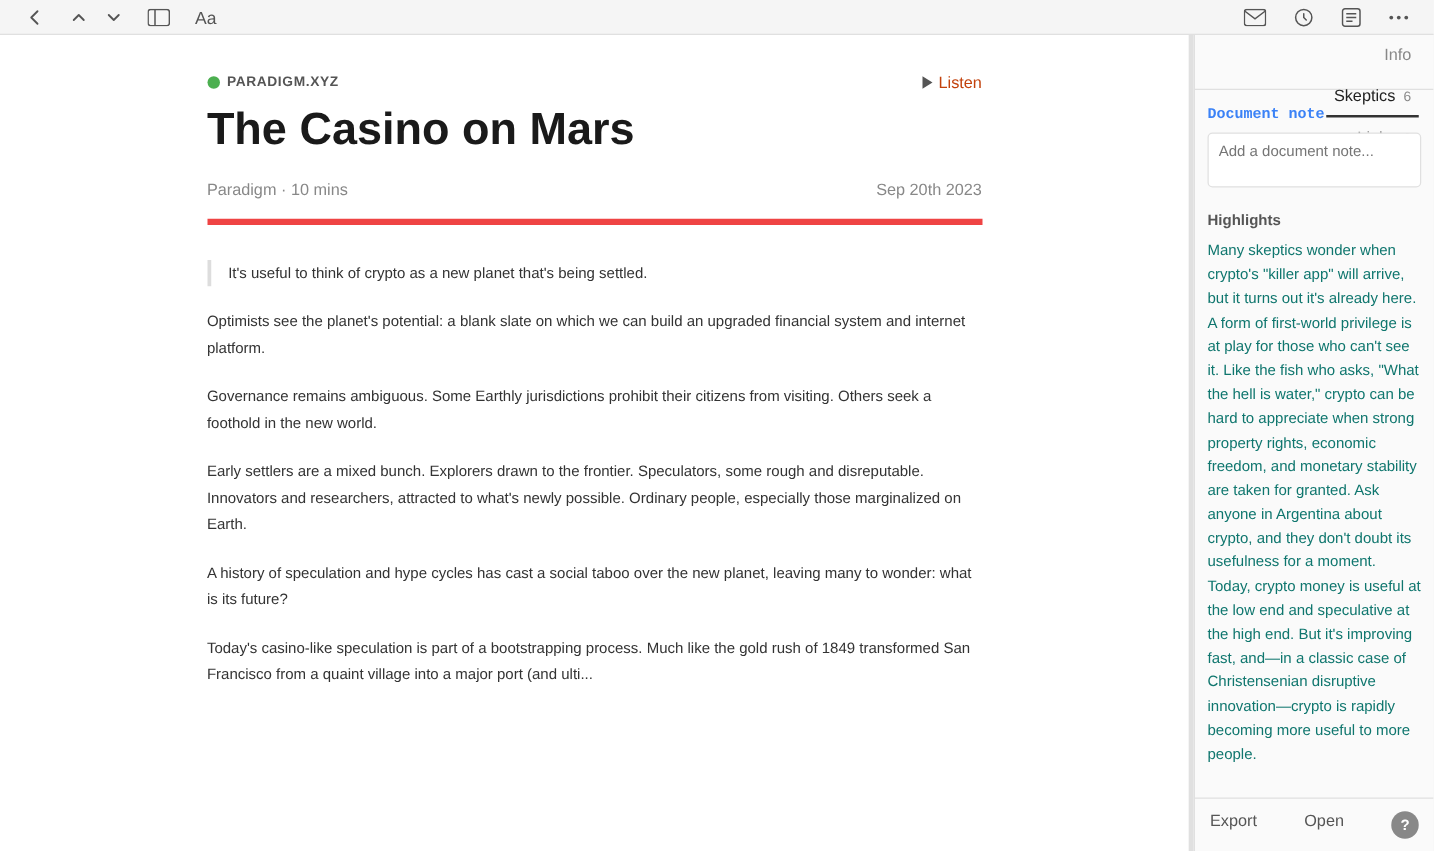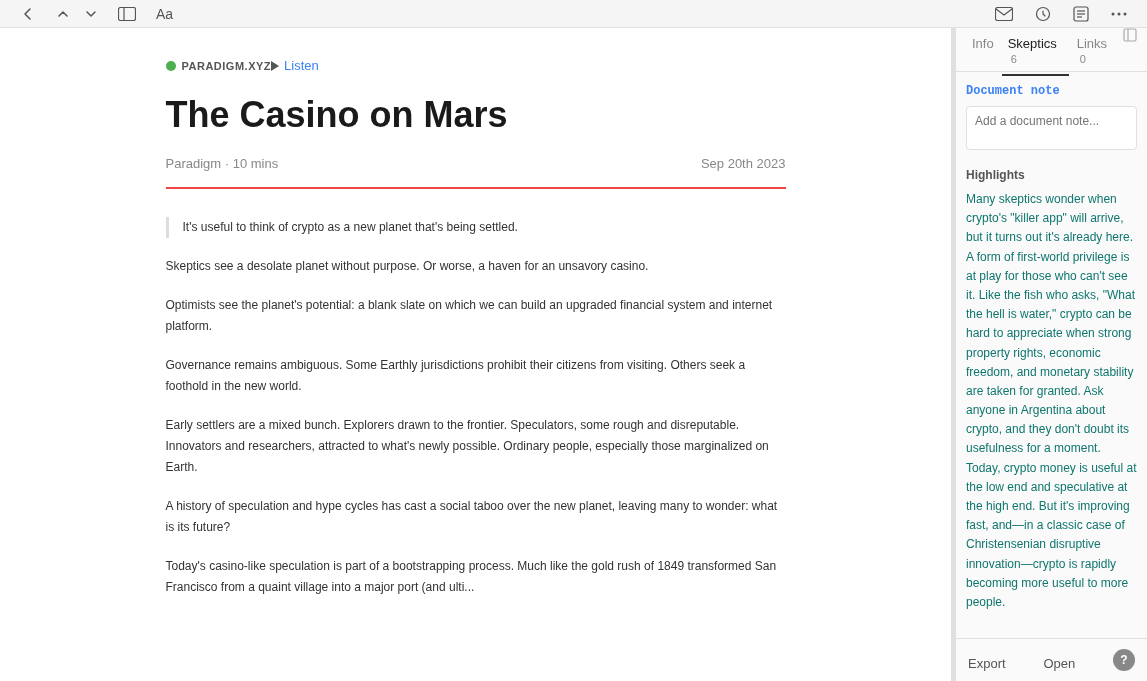--- a/index.html
+++ b/index.html
@@ -30,73 +30,73 @@
     .article-area {
       flex: 1; overflow-y: auto; background: #fff;
       display: flex; justify-content: center;
     }
     .article-content {
       max-width: 700px; width: 100%; padding: 30px 40px 60px 40px;
     }
 
     
     .source-bar {
-      display: flex; align-items: center; 
-      margin-bottom: 20px;
+      display: flex; align-items: center; justify-content: space-between;
+      margin-bottom: 8px;
     }
     .source-label {
       display: flex; align-items: center; gap: 6px;
       font-size: 11px; font-weight: 600; color: #555; letter-spacing: 0.5px;
     }
     .source-dot {
       width: 10px; height: 10px; border-radius: 50%; background: #4caf50;
       flex-shrink: 0;
     }
     .listen-btn {
       display: flex; align-items: center; gap: 5px;
-      font-size: 13px; color: #3b82f6; background: none; border: none; cursor: pointer;
+      font-size: 13px; color: #c2410c; background: none; border: none; cursor: pointer;
     }
     .play-icon {
       width: 0; height: 0;
       border-top: 5px solid transparent;
       border-bottom: 5px solid transparent;
       border-left: 8px solid #555;
     }
 
     
     .article-title {
       font-size: 36px; font-weight: 700; color: #1a1a1a;
       line-height: 1.2; margin-bottom: 20px;
     }
 
     
     .article-meta {
       display: flex; align-items: center; justify-content: space-between;
       font-size: 13px; color: #888; margin-bottom: 28px;
-      border-bottom: 2px solid #ef4444; padding-bottom: 16px;
+      border-bottom: 5px solid #ef4444; padding-bottom: 16px;
     }
 
     
     .article-body p {
       font-size: 12px; line-height: 1.75; color: #333; margin-bottom: 18px;
     }
     .article-body .first-para {
       border-left: 3px solid #ddd; padding-left: 14px;
     }
 
     
     .right-panel {
       width: 192px; background: #fafafa; border-left: 1px solid #e0e0e0;
       display: flex; flex-direction: column; overflow: hidden;
     }
 
     
     .panel-tabs {
-      display: flex; align-items: flex-start; padding: 0 10px;
-      border-bottom: 1px solid #e0e0e0; height: 44px; flex-shrink: 0;
+      display: flex; align-items: flex-end; padding: 0 10px;
+      border-bottom: 1px solid #e0e0e0; height: 44px; flex-shrink: 0; flex-direction: column;
     }
     .panel-tab {
       font-size: 13px; color: #888; padding: 8px 6px; cursor: pointer;
       border-bottom: 2px solid transparent; margin-right: 2px;
     }
     .panel-tab.active { color: #222; border-bottom-color: #333; font-weight: 500; }
     .panel-tab-badge {
       display: inline-block; font-size: 11px; color: #888;
       margin-left: 3px;
     }
@@ -124,21 +124,21 @@
     
     .highlights-label {
       font-size: 12px; font-weight: 600; color: #555; margin-top: 14px; margin-bottom: 8px;
     }
     .highlight-text {
       font-size: 12px; line-height: 1.6; color: #0f766e; margin-bottom: 6px;
     }
 
     
     .panel-footer {
-      display: flex; align-items: flex-end; justify-content: space-between;
+      display: flex; align-items: flex-start; justify-content: space-between;
       padding: 10px 12px; border-top: 1px solid #e0e0e0; flex-shrink: 0;
     }
     .footer-btn {
       background: none; border: none; cursor: pointer;
       font-size: 13px; color: #555; font-family: inherit;
     }
     .help-btn {
       width: 22px; height: 22px; border-radius: 50%; background: #888;
       color: #fff; font-size: 12px; font-weight: 600;
       display: flex; align-items: center; justify-content: center;
@@ -238,21 +238,20 @@
         <span>
           <span>Paradigm</span>
           <span> · </span>
           <span>10 mins</span>
         </span>
         <span>Sep 20th 2023</span>
       </div>
 
       <div class="article-body">
         <p class="first-para">It's useful to think of crypto as a new planet that's being settled.</p>
-        <p>Skeptics see a desolate planet without purpose. Or worse, a haven for an unsavory casino.</p>
         <p>Optimists see the planet's potential: a blank slate on which we can build an upgraded financial system and internet platform.</p>
         <p>Governance remains ambiguous. Some Earthly jurisdictions prohibit their citizens from visiting. Others seek a foothold in the new world.</p>
         <p>Early settlers are a mixed bunch. Explorers drawn to the frontier. Speculators, some rough and disreputable. Innovators and researchers, attracted to what's newly possible. Ordinary people, especially those marginalized on Earth.</p>
         <p>A history of speculation and hype cycles has cast a social taboo over the new planet, leaving many to wonder: what is its future?</p>
         <p>Today's casino-like speculation is part of a bootstrapping process. Much like the gold rush of 1849 transformed San Francisco from a quaint village into a major port (and ulti...</p>
       </div>
 
     </div>
   </div>
 

